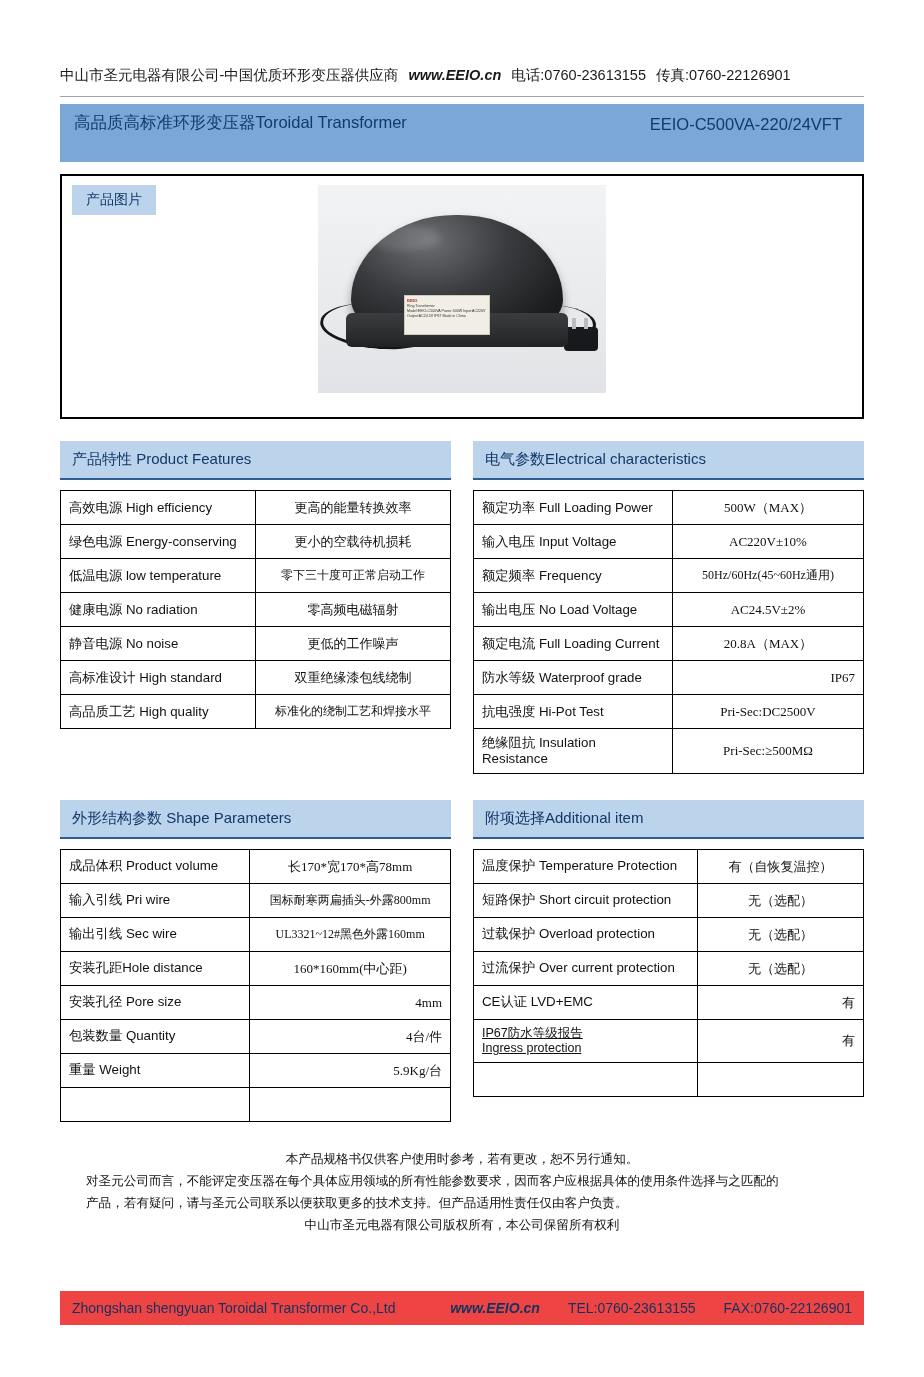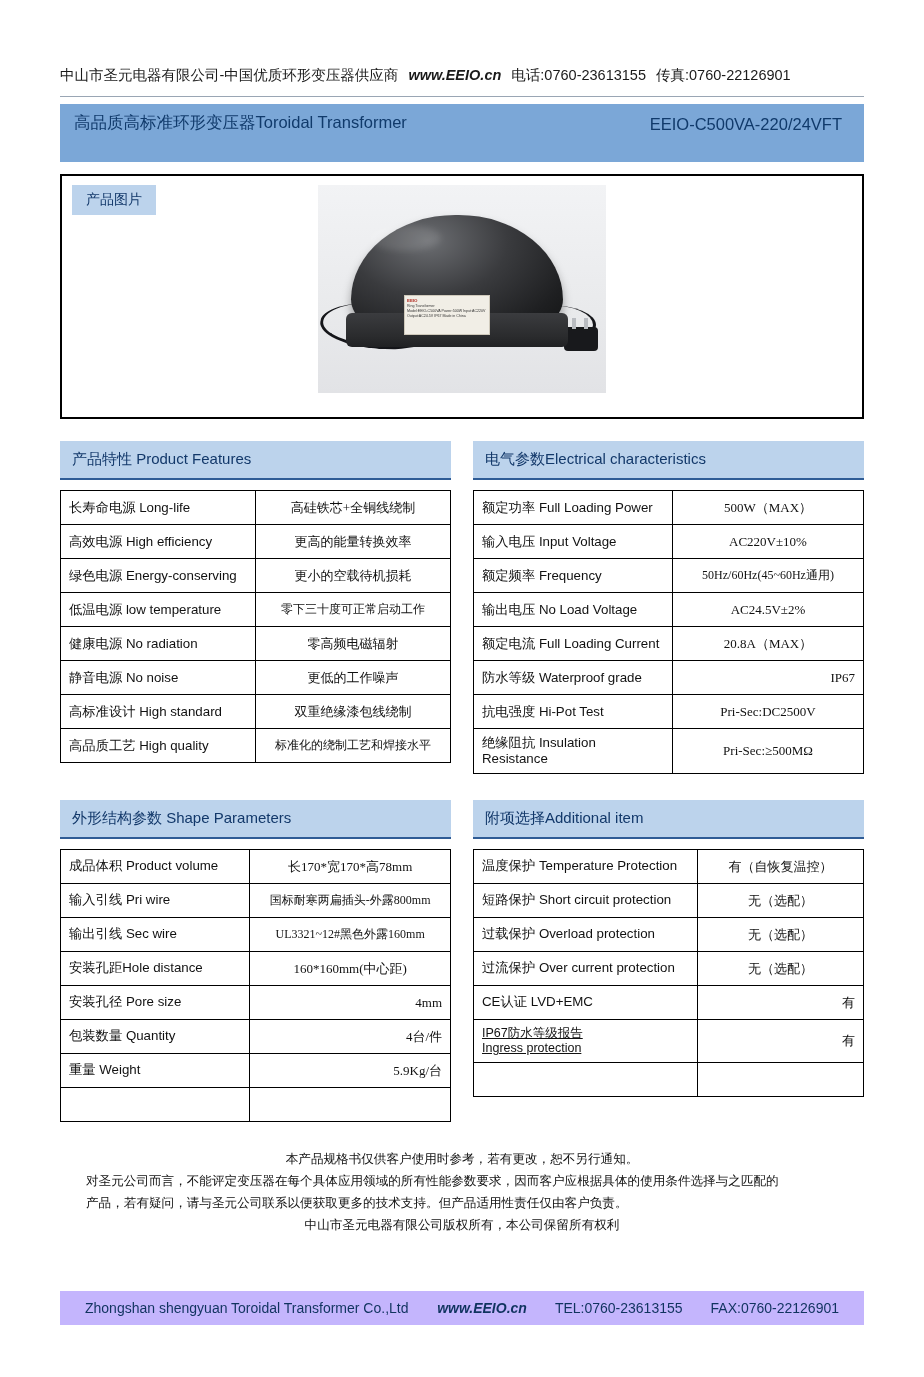--- a/index.html
+++ b/index.html
@@ -193,24 +193,24 @@
     text-align: center;
     font-family: "Liberation Serif", serif;
   }
   .notes p { margin: 0; }
   .notes p.ind { text-align: left; padding-left: 26px; text-indent: 0; }
   
   .bottom-bar {
     position: absolute;
     left: 60px; right: 60px;
     bottom: 52px;
-    background: #c4b5fd;
+    background: #ef4444;
     color: #10335f;
     font-size: 14px;
-    padding: 9px 25px;
+    padding: 9px 12px;
     display: flex;
     justify-content: space-between;
     align-items: center;
   }
   .bottom-bar .b-right { display: flex; gap: 28px; }
   .bottom-bar .site { font-style: italic; font-weight: bold; }
 </style>
 </head>
 <body>
 
@@ -248,24 +248,20 @@
       </div>
     </div>
   </div>
 
   <div class="cols">
     <div class="col">
       <div class="sec-head">产品特性  Product Features</div>
       <table class="spec feat">
         <tbody>
           <tr>
-            <td class="k">长寿命电源  Long-life</td>
-            <td class="v">高硅铁芯+全铜线绕制</td>
-          </tr>
-          <tr>
             <td class="k">高效电源  High efficiency</td>
             <td class="v">更高的能量转换效率</td>
           </tr>
           <tr>
             <td class="k">绿色电源  Energy-conserving</td>
             <td class="v">更小的空载待机损耗</td>
           </tr>
           <tr>
             <td class="k">低温电源  low temperature</td>
             <td class="v" style="font-size:12px">零下三十度可正常启动工作</td>

